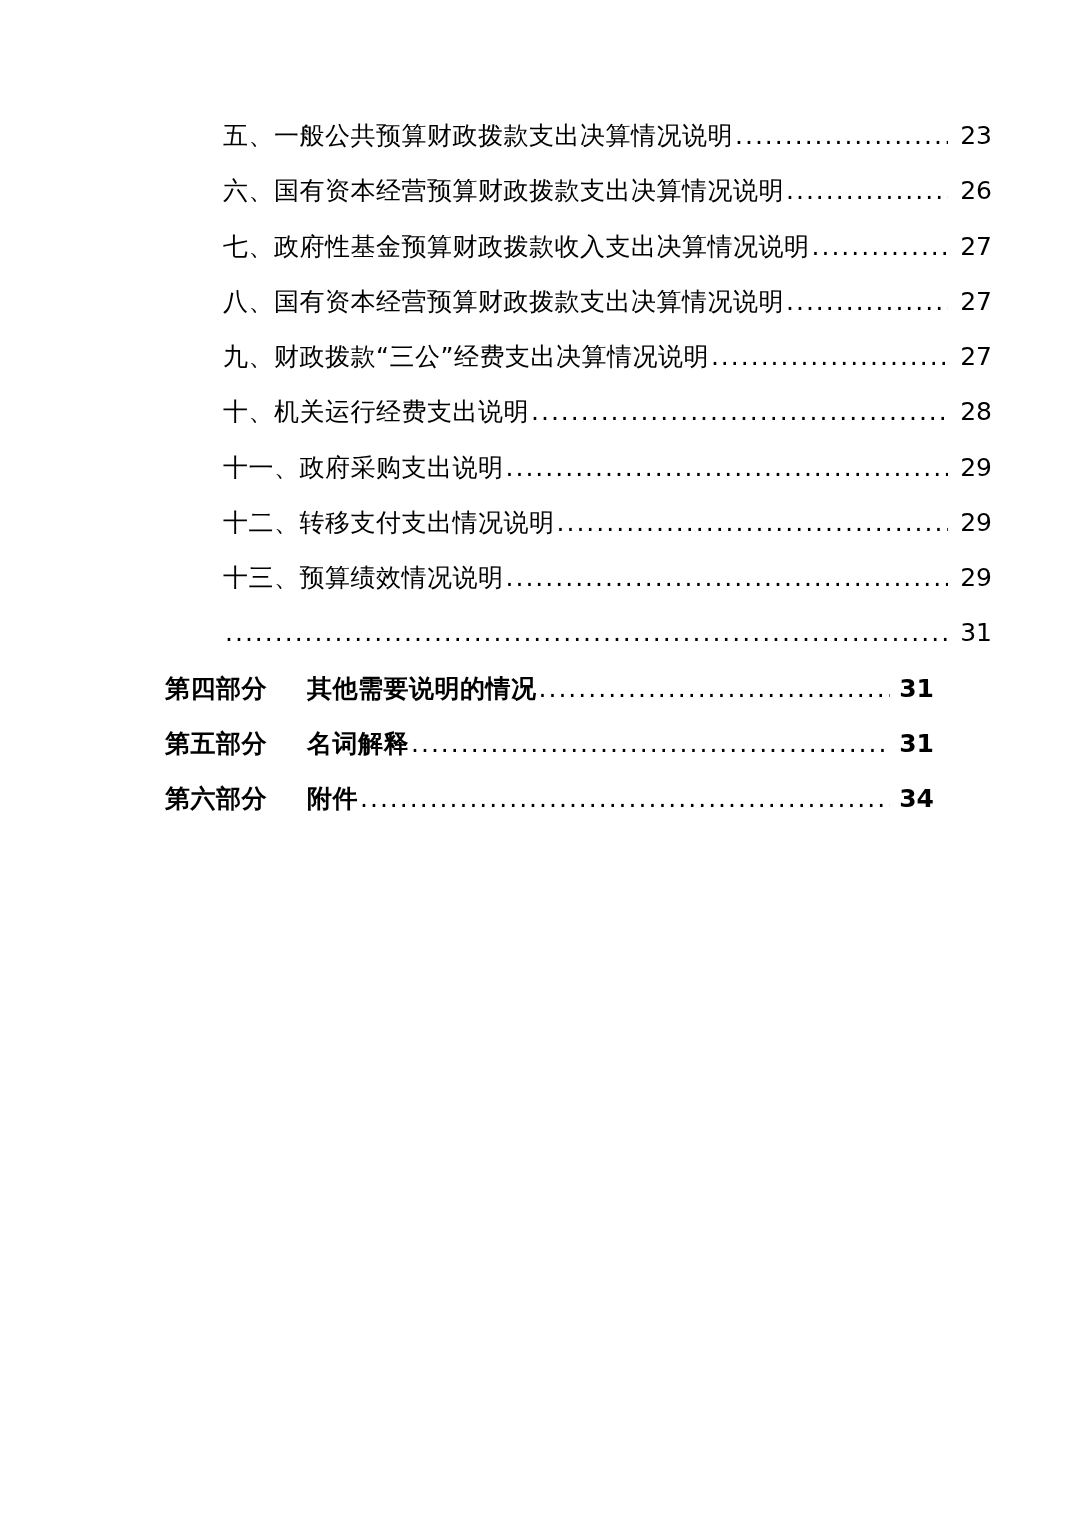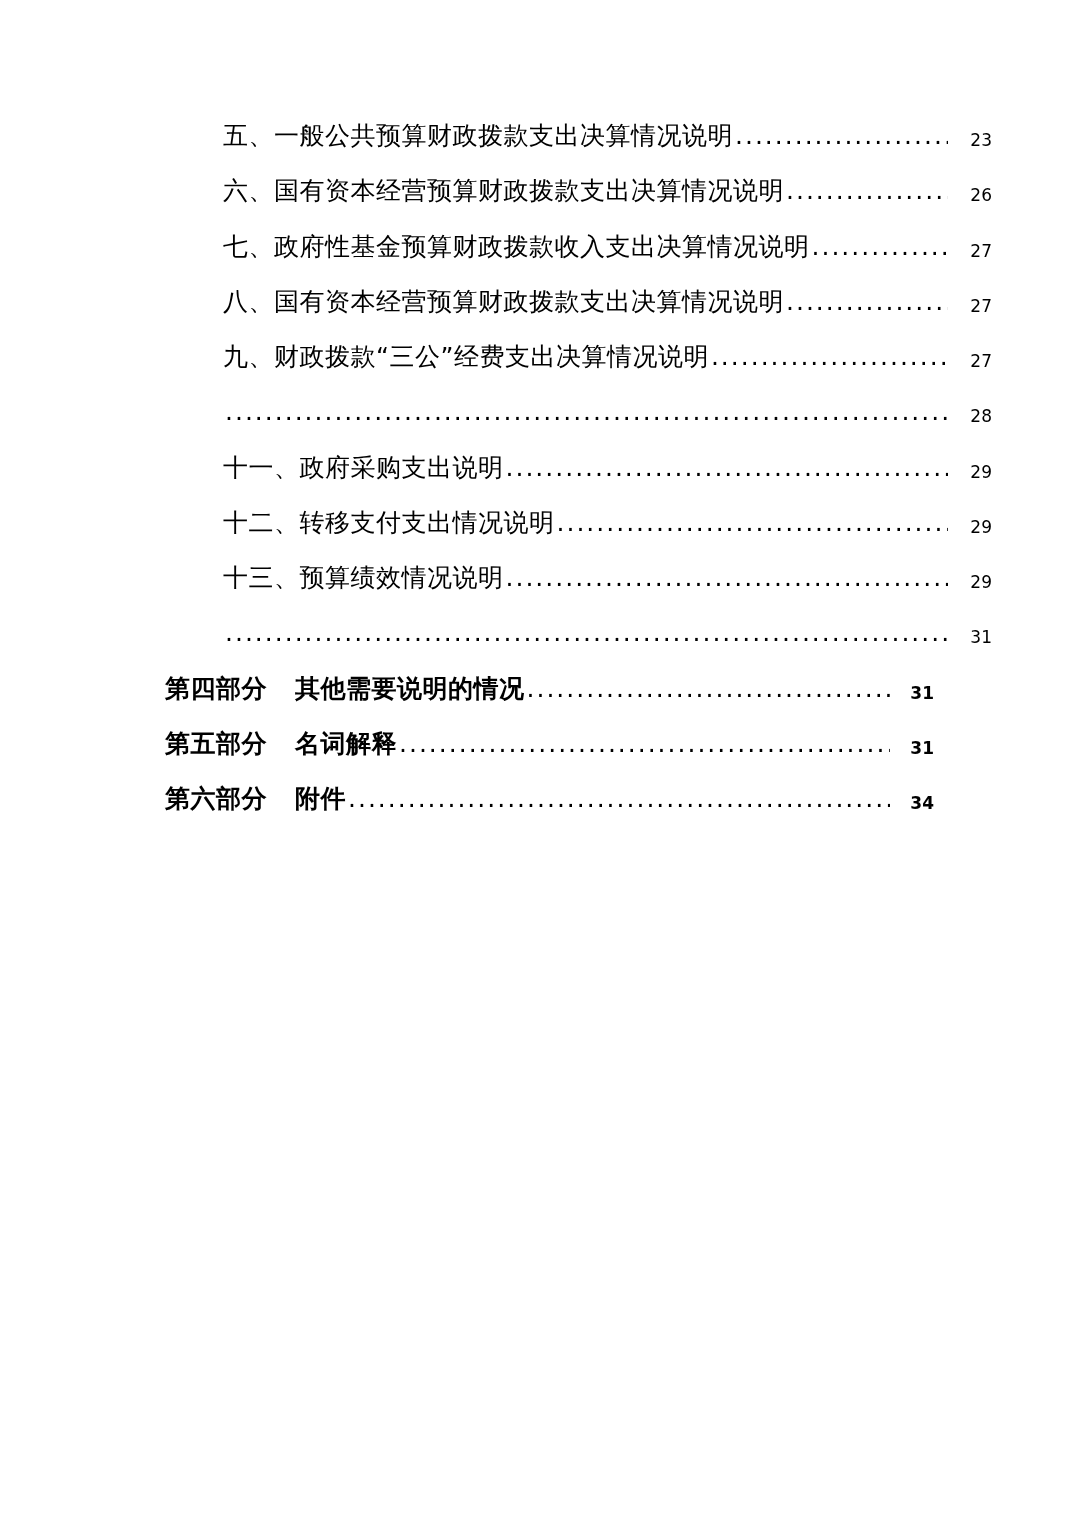--- a/index.html
+++ b/index.html
@@ -41,21 +41,21 @@
     flex: 1 1 auto;
     overflow: hidden;
     white-space: nowrap;
     font-size: 25px;
     letter-spacing: 2px;
     margin: 0 2px;
     color: #000;
   }
   .toc-entry .page-num {
     flex: 0 0 auto;
-    font-size: 17px;
+    font-size: 25px;
     text-align: right;
     min-width: 42px;
   }
 
   
   .lvl2 {
     padding-left: 68px;
   }
   .lvl2 .title,
   .lvl2 .page-num {
@@ -70,21 +70,21 @@
   .lvl1 .page-num {
     font-weight: bold;
   }
   .lvl1 .part-label {
     font-weight: bold;
     font-size: 25px;
   }
   .lvl1 .part-name {
     font-weight: bold;
     font-size: 25px;
-    margin-left: 28px;
+    margin-left: 40px;
   }
   .lvl1 .leader {
     font-weight: normal;
   }
 </style>
 </head>
 <body>
 
 <div class="page">
   <div class="toc" id="toc-root">
@@ -107,20 +107,21 @@
         <span class="title">八、国有资本经营预算财政拨款支出决算情况说明</span>
         <span class="leader">.........................................................................................</span>
         <span class="page-num">27</span>
       </div>
       <div class="toc-entry lvl2">
         <span class="title">九、财政拨款“三公”经费支出决算情况说明</span>
         <span class="leader">.........................................................................................</span>
         <span class="page-num">27</span>
       </div>
       <div class="toc-entry lvl2">
+        <span class="title">十、机关运行经费支出说明</span>
         <span class="leader">.........................................................................................</span>
         <span class="page-num">28</span>
       </div>
       <div class="toc-entry lvl2">
         <span class="title">十一、政府采购支出说明</span>
         <span class="leader">.........................................................................................</span>
         <span class="page-num">29</span>
       </div>
       <div class="toc-entry lvl2">
         <span class="title">十二、转移支付支出情况说明</span>

